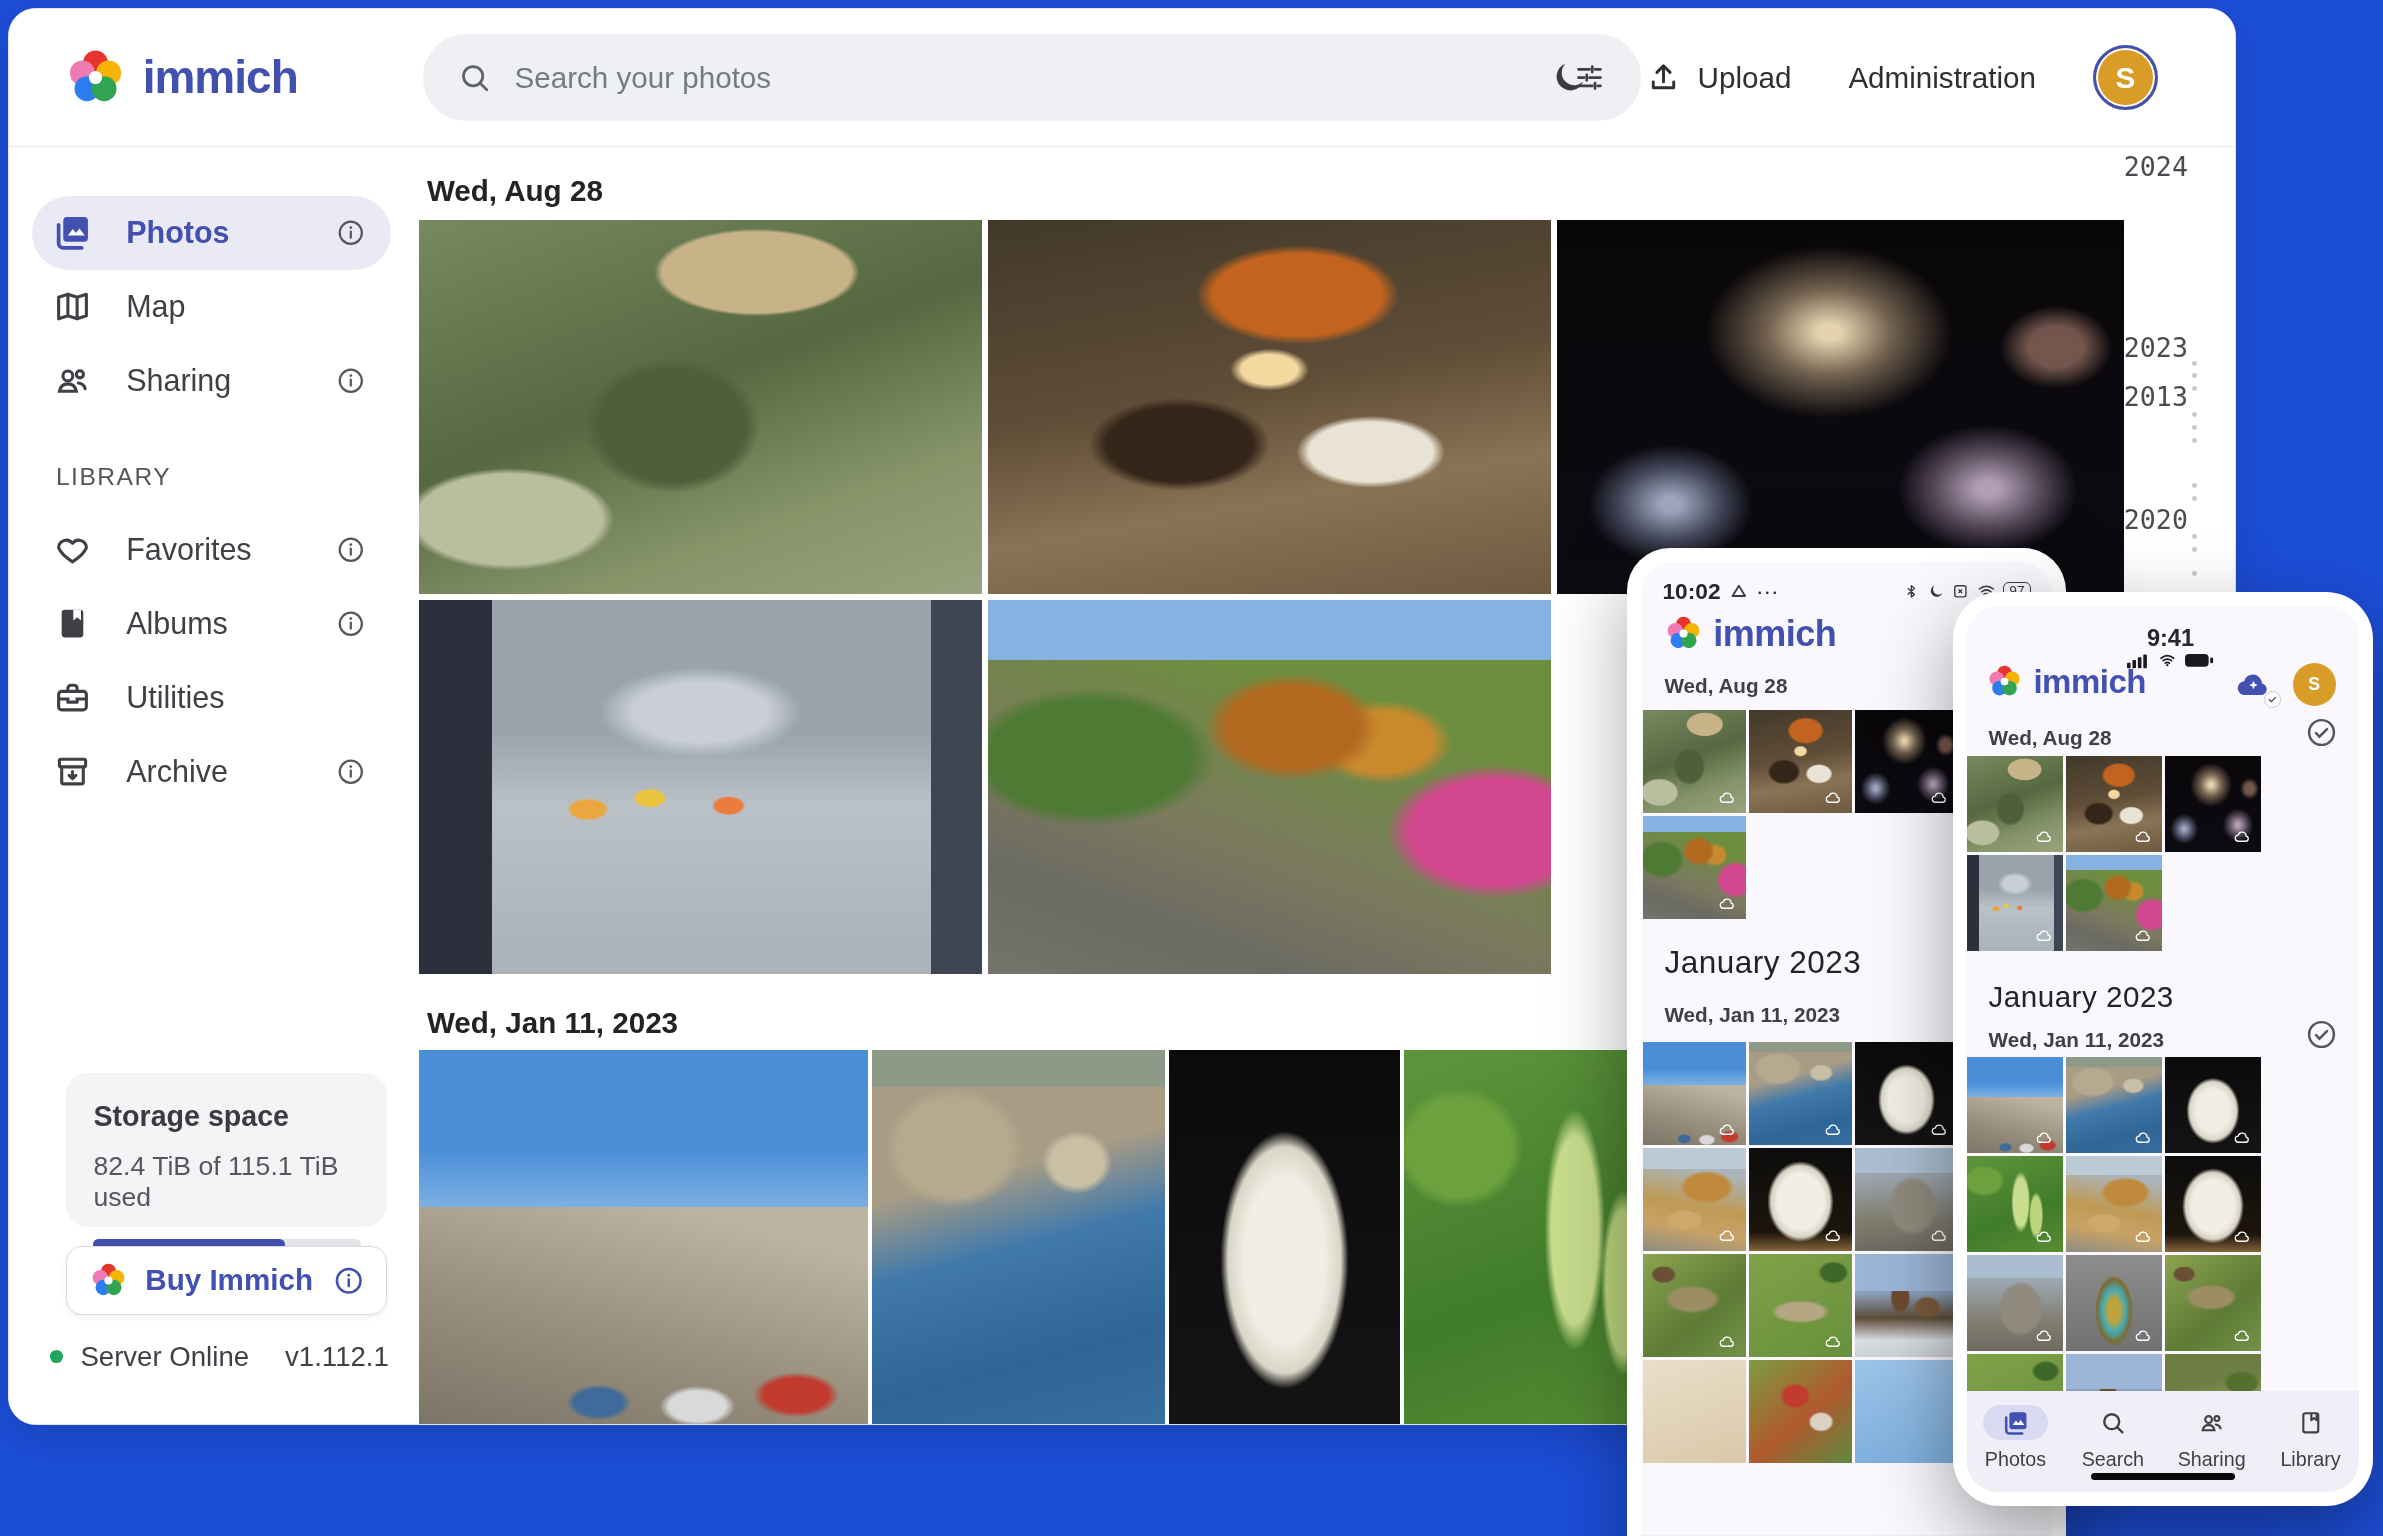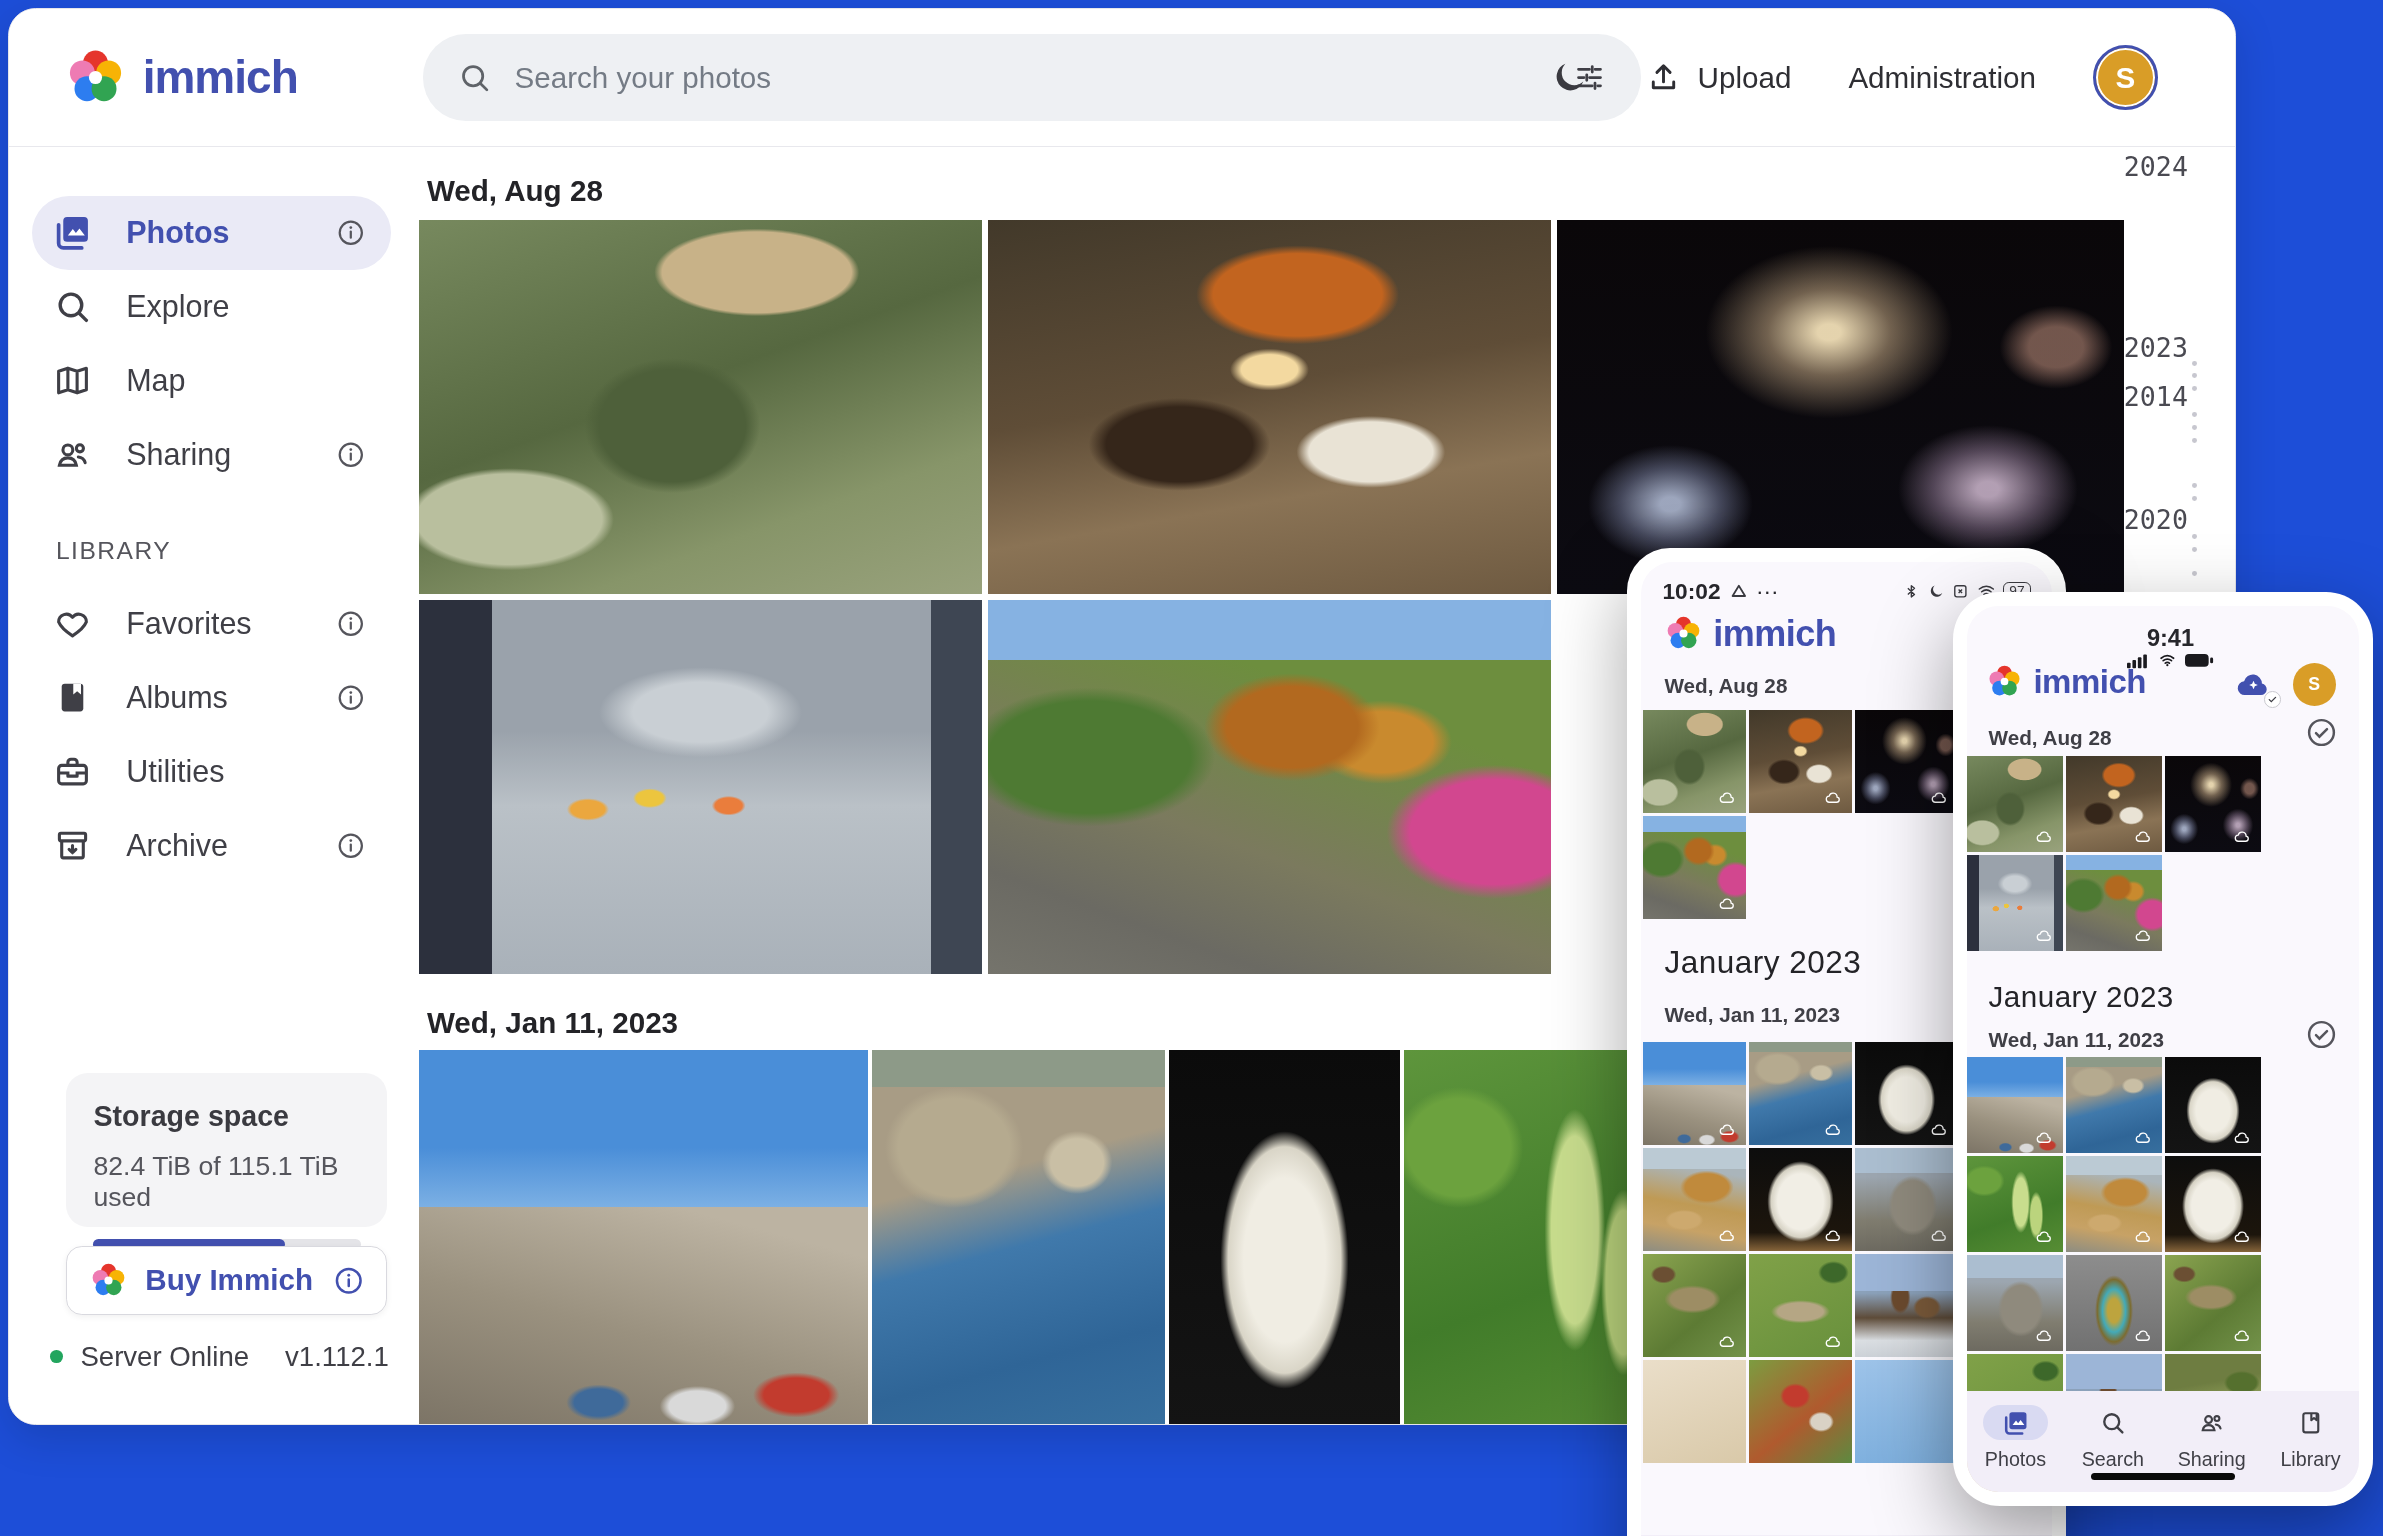--- a/index.html
+++ b/index.html
@@ -188,27 +188,20 @@
             <path d="M3 7v12a3 3 0 0 0 3 3h12" fill="none" stroke="#4250af" stroke-width="2.4" stroke-linecap="round"></path>
           </svg>
           <span class="lbl">Photos</span>
           <svg class="info-ic" width="29.6" height="29.6" viewBox="0 0 24 24" fill="none" stroke="currentColor" stroke-width="1.8" stroke-linecap="round">
             <circle cx="12" cy="12" r="9"></circle>
               <path d="M12 11v5"></path>
               <circle cx="12" cy="7.8" r="1.1" fill="currentColor" stroke="none"></circle>
           </svg>
         </div>
         <div class="nav-item">
-          <svg width="37" height="37" viewBox="0 0 24 24" fill="none" stroke="#3f3f46" stroke-width="2.2" stroke-linecap="round">
-            <circle cx="11" cy="11" r="7"></circle>
-              <path d="M16.5 16.5L21 21"></path>
-          </svg>
-          <span class="lbl">Explore</span>
-        </div>
-        <div class="nav-item">
           <svg width="37" height="37" viewBox="0 0 24 24" fill="none" stroke="#3f3f46" stroke-width="2" stroke-linejoin="round">
             <path d="M9 4L3 6v14l6-2 6 2 6-2V4l-6 2-6-2z M9 4v14 M15 6v14"></path>
           </svg>
           <span class="lbl">Map</span>
         </div>
         <div class="nav-item">
           <svg width="37" height="37" viewBox="0 0 24 24" fill="none" stroke="#3f3f46" stroke-width="2" stroke-linecap="round">
             <circle cx="9" cy="9" r="3.2"></circle>
               <circle cx="16.8" cy="8" r="2.3"></circle>
             <path d="M3.5 19c.6-3.2 2.7-4.8 5.5-4.8s4.9 1.6 5.5 4.8z M15.8 13.6c2.2.2 3.8 1.5 4.4 3.7"></path>
@@ -313,21 +306,21 @@
     <div class="grid g2">
       <div class="t w456" style="background-image:linear-gradient(180deg,#4a8ed8 0 26%,#7cb0e4 42%,rgba(124,176,228,0) 42%),radial-gradient(16% 10% at 84% 92%,#c23b2e 0 45%,transparent 60%),radial-gradient(14% 9% at 62% 95%,#d9d9d9 0 45%,transparent 60%),radial-gradient(12% 8% at 40% 94%,#3f6a9a 0 45%,transparent 60%),linear-gradient(195deg,#bcb3a2 42%,#9a917f 70%,#7c7466)"></div>
       <div class="t w297" style="background-image:linear-gradient(180deg,#8d9a88 0 10%,rgba(141,154,136,0) 10%),radial-gradient(38% 26% at 28% 26%,#b5aa8f 0 50%,transparent 62%),radial-gradient(20% 14% at 70% 30%,#c9bfa5 0 45%,transparent 60%),linear-gradient(165deg,#a89c85 0 34%,#4079ab 52%,#2f6597 78%,#376f9e)"></div>
       <div class="t w235" style="background-image:radial-gradient(42% 52% at 50% 56%,#f0ede3 0 42%,#d9d5c7 58%,transparent 66%),linear-gradient(#0b0b0b,#141414)"></div>
       <div class="t w310" style="background-image:radial-gradient(16% 52% at 56% 48%,#c8dd8d 0 48%,transparent 62%),radial-gradient(12% 40% at 72% 62%,#bbd47d 0 48%,transparent 62%),radial-gradient(34% 26% at 18% 26%,#6ca23e 0 50%,transparent 62%),linear-gradient(160deg,#5e953c,#417c2a 60%,#578d34)"></div>
     </div>
 
     <div class="scrub-mark"></div>
     <span class="scrub-year sy0">2024</span>
     <span class="scrub-year sy1">2023</span>
-    <span class="scrub-year sy2">2014</span>
+    <span class="scrub-year sy2">2013</span>
     <span class="scrub-year sy3">2020</span>
     <span class="sdot" style="top:352px"></span>
     <span class="sdot" style="top:364px"></span>
     <span class="sdot" style="top:377px"></span>
     <span class="sdot" style="top:403px"></span>
     <span class="sdot" style="top:416px"></span>
     <span class="sdot" style="top:429px"></span>
     <span class="sdot" style="top:474px"></span>
     <span class="sdot" style="top:487px"></span>
     <span class="sdot" style="top:525px"></span>

